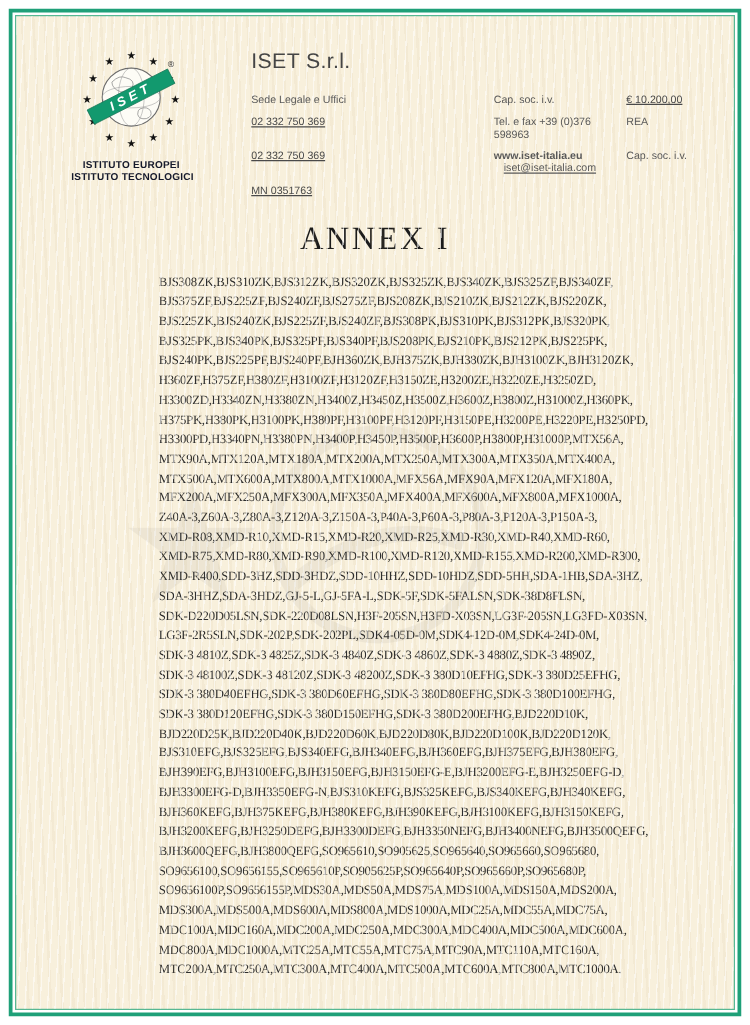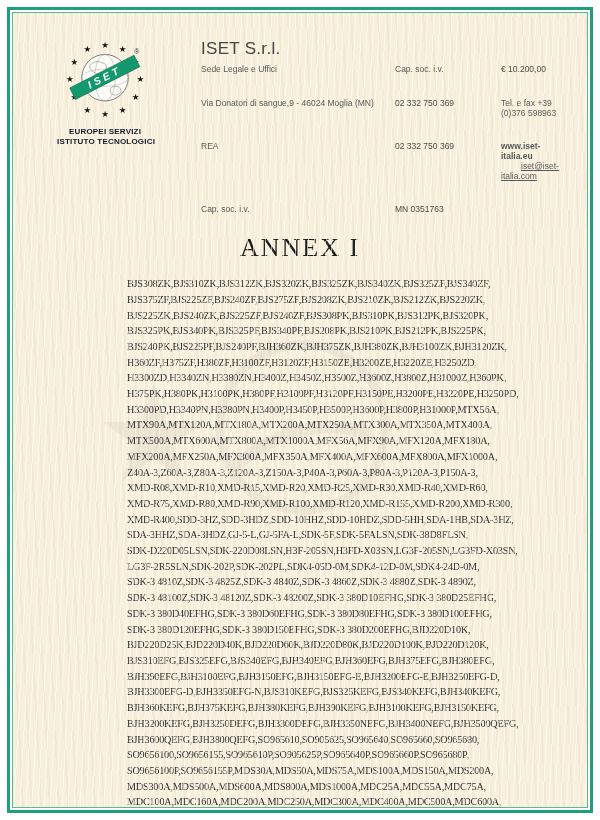--- a/index.html
+++ b/index.html
@@ -21,28 +21,28 @@
   .watermark{position:absolute;left:70px;top:310px;width:360px;opacity:.055;pointer-events:none;}
   
   .letterhead{position:relative;display:flex;padding:26px 18px 0 44px;gap:8px;}
   .logo-block{width:96px;flex:0 0 96px;text-align:center;}
   .logo-svg{width:86px;height:86px;display:block;margin:0 auto;}
   .logo-caption{
     margin-top:2px;font-size:8px;font-weight:bold;line-height:1.3;
     color:#15192b;letter-spacing:.2px;white-space:nowrap;
   }
   .head-right{flex:1;padding-left:40px;}
-  .company-name{font-size:17px;color:#454545;letter-spacing:.3px;margin:0 0 6px 0;}
+  .company-name{font-size:17px;color:#454545;letter-spacing:.3px;margin:0 0 16px 0;}
   .info-grid{
-    display:grid;grid-template-columns:194px 106px 1fr;row-gap:24px;
+    display:grid;grid-template-columns:194px 106px 1fr;row-gap:8px;
     font-size:8.5px;color:#595959;line-height:1.15;
   }
-  .info-grid .value{color:#4a4a4a;}
+  .info-grid .value{color:#4a4a4a;text-decoration:underline;}
   .website{color:#595959;font-weight:bold;}
-  .email{margin-left:20px;text-decoration:underline;color:#595959;cursor:pointer;}
+  .email{margin-left:8px;text-decoration:underline;color:#595959;cursor:pointer;}
   
   .annex-title{
     margin:18px 0 0 0;text-align:center;font-family:"Liberation Serif",serif;
     font-weight:400;font-size:26px;letter-spacing:2px;color:#1b1b1b;
   }
   .codes{
     margin:13px 0 0 114px;font-family:"Liberation Serif",serif;
     font-size:10.2px;line-height:15.7px;letter-spacing:-0.2px;color:#2d2d2d;
   }
   .code-line{white-space:nowrap;}
@@ -82,33 +82,32 @@
             <ellipse cx="50" cy="45" rx="12" ry="27" fill="none" stroke="#9a9a9a" stroke-width="0.5"></ellipse>
             <path d="M32 31 q7 -7 13 -4 q9 2 6 9 q-3 6 -11 4 q-8 -3 -8 -9 z" fill="none" stroke="#8a8a8a" stroke-width="0.7"></path>
             <path d="M58 56 q7 -3 10 2 q2 5 -4 7 q-7 1 -8 -4 q0 -4 2 -5 z" fill="none" stroke="#8a8a8a" stroke-width="0.7"></path>
             <g transform="rotate(-27 50 45)">
               <rect x="8" y="37" width="84" height="15" style="fill:var(--logo_green,#12996e)" stroke="#0c6b4d" stroke-width="0.6"></rect>
               <text x="50" y="48.5" text-anchor="middle" font-size="12" font-style="italic" font-weight="bold" fill="#ffffff" letter-spacing="4">ISET</text>
             </g>
             <text x="84" y="17" font-size="8" fill="#333">®</text>
           </svg>
           <div class="logo-caption">
-            <div>EUROPEI SERVIZI</div>
+            <div>ISTITUTO EUROPEI</div>
             <div>ISTITUTO TECNOLOGICI</div>
           </div>
         </div>
 
         <div class="head-right">
           <div class="company-name">ISET S.r.l.</div>
           <div class="info-grid">
             <div class="left">Sede Legale e Uffici</div>
             <div class="label">Cap. soc. i.v.</div>
             <div class="value">€ 10.200,00</div>
 
-            <div class="left">Via Donatori di sangue,9 - 46024 Moglia (MN)</div>
             <div class="value">02 332 750 369</div>
 
             <div class="left">Tel. e fax +39 (0)376 598963</div>
             <div class="label">REA</div>
             <div class="value">02 332 750 369</div>
 
             <div class="left">
               <span class="website">www.iset-italia.eu</span>
               <span class="email">iset@iset-italia.com</span>
             </div>

